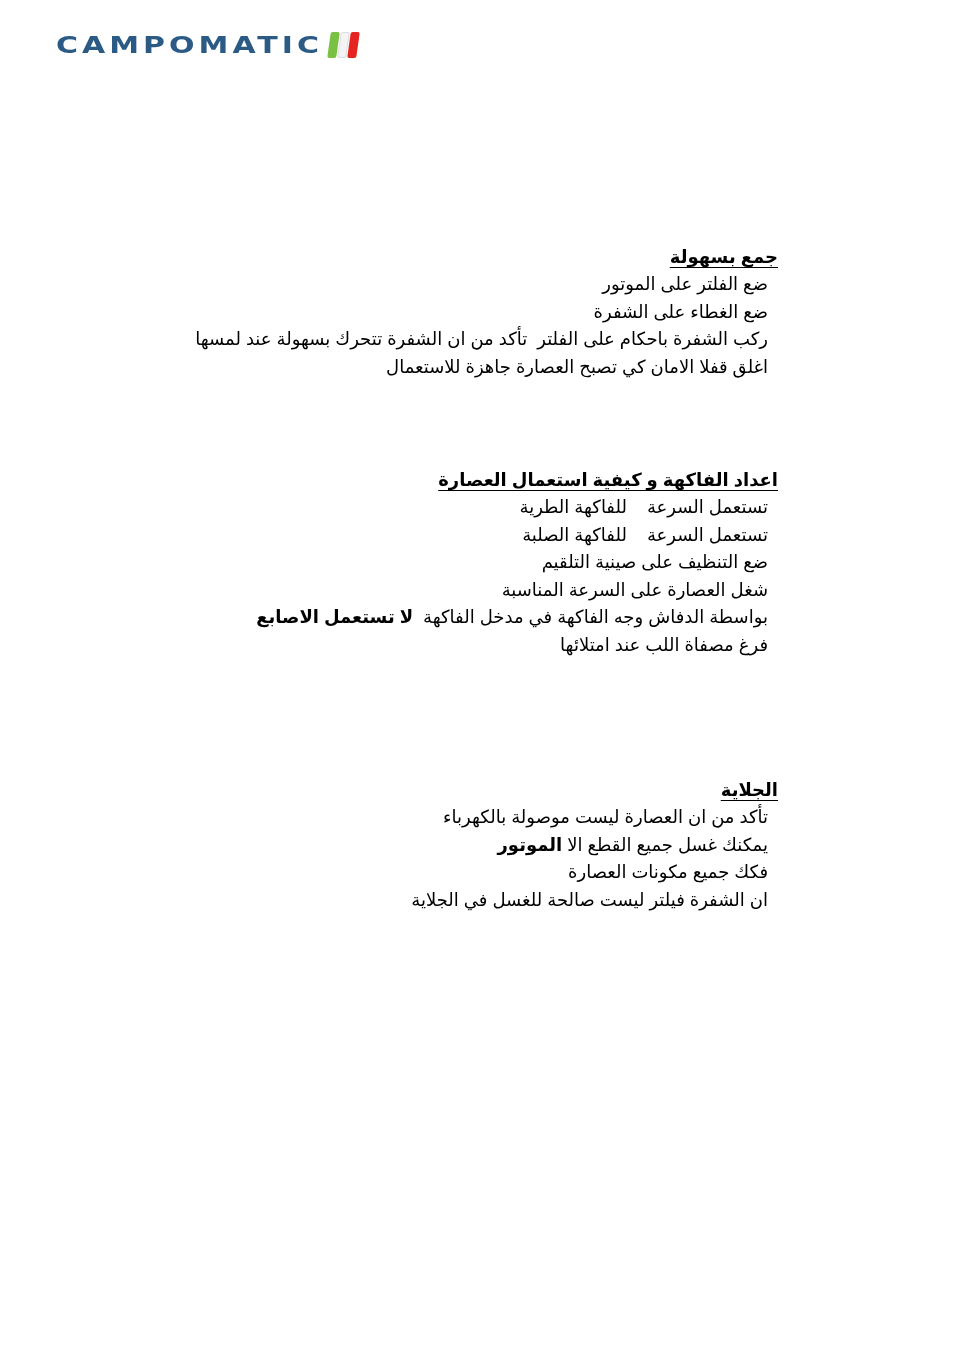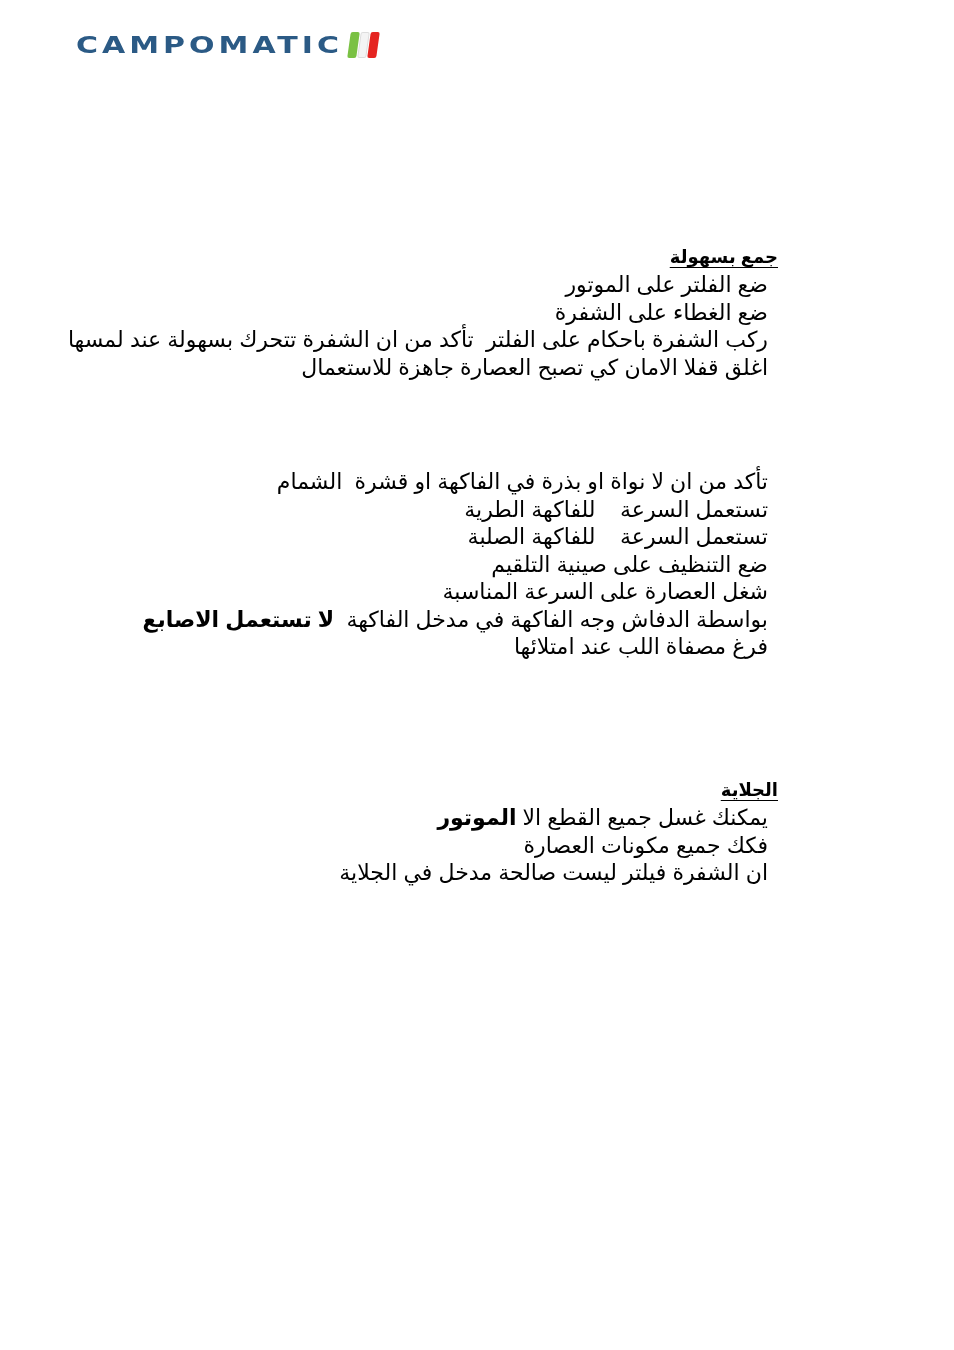--- a/index.html
+++ b/index.html
@@ -1,26 +1,26 @@
 <!DOCTYPE html>
 <html><head>
 <meta charset="utf-8">
 <style>
   html, body { margin: 0; padding: 0; background: #ffffff; }
   body { width: 954px; height: 1350px; position: relative; overflow: hidden;
          font-family: "Liberation Sans", "DejaVu Sans", sans-serif; color: #000; }
-  .logo { position: absolute; left: 56px; top: 30px; height: 30px; display: flex; align-items: center; margin-left: 20px; }
+  .logo { position: absolute; left: 56px; top: 30px; height: 30px; display: flex; align-items: center; }
   .logo-text { font-family: "DejaVu Sans", sans-serif; font-size: 30px; letter-spacing: 4px;
                color: #2b5a85; font-weight: bold; line-height: 30px; transform: scaleY(0.78); transform-origin: left center; }
   .flag { display: flex; margin-left: 6px; height: 26px; transform: skewX(-8deg); }
   .flag span { display: block; width: 9px; height: 26px; border-radius: 2px; margin-right: 1px; }
   .section { position: absolute; right: 176px; direction: rtl; text-align: right; }
   .heading { font-weight: bold; font-size: 18px; text-decoration: underline; text-underline-offset: 4px;
              line-height: 24px; margin: 0 0 2px 0; }
-  .line { font-size: 22px; line-height: 27.5px; padding-right: 10px; white-space: pre; }
+  .line { font-size: 18px; line-height: 27.5px; padding-right: 10px; white-space: pre; }
   .bold { font-weight: bold; text-align: right; }
 </style>
 </head>
 <body>
 
 <div class="logo">
   <span class="logo-text">CAMPOMATIC</span>
   <div class="flag">
     <span style="background:#7ac143"></span>
     <span style="background:#f4f4f4;border:1px solid #ddd;box-sizing:border-box"></span>
@@ -30,27 +30,28 @@
 
 <div class="section" style="top:245px;">
   <div class="heading">جمع بسهولة</div>
   <div class="line">ضع الفلتر على الموتور</div>
   <div class="line">ضع الغطاء على الشفرة</div>
   <div class="line">ركب الشفرة باحكام على الفلتر  تأكد من ان الشفرة تتحرك بسهولة عند لمسها</div>
   <div class="line">اغلق قفلا الامان كي تصبح العصارة جاهزة للاستعمال</div>
 </div>
 
 <div class="section" style="top:468px;">
-  <div class="line">تأكد من ان لا نواة او بذرة في الفاكهة او قشرة  الشمام</div>
+  <div class="heading">اعداد الفاكهة و كيفية استعمال العصارة</div>
   <div class="line">تستعمل السرعة    للفاكهة الطرية</div>
   <div class="line">تستعمل السرعة    للفاكهة الصلبة</div>
   <div class="line">ضع التنظيف على صينية التلقيم</div>
   <div class="line">شغل العصارة على السرعة المناسبة</div>
   <div class="line"><span>بواسطة الدفاش وجه الفاكهة في مدخل الفاكهة  </span><span class="bold">لا تستعمل الاصابع</span></div>
   <div class="line">فرغ مصفاة اللب عند امتلائها</div>
 </div>
 
 <div class="section" style="top:778px;">
   <div class="heading">الجلاية</div>
+  <div class="line">تأكد من ان العصارة ليست موصولة بالكهرباء</div>
   <div class="line"><span>يمكنك غسل جميع القطع الا </span><span class="bold">الموتور</span></div>
   <div class="line">فكك جميع مكونات العصارة</div>
-  <div class="line">ان الشفرة فيلتر ليست صالحة مدخل في الجلاية</div>
+  <div class="line">ان الشفرة فيلتر ليست صالحة للغسل في الجلاية</div>
 </div>
 
 </body></html>

